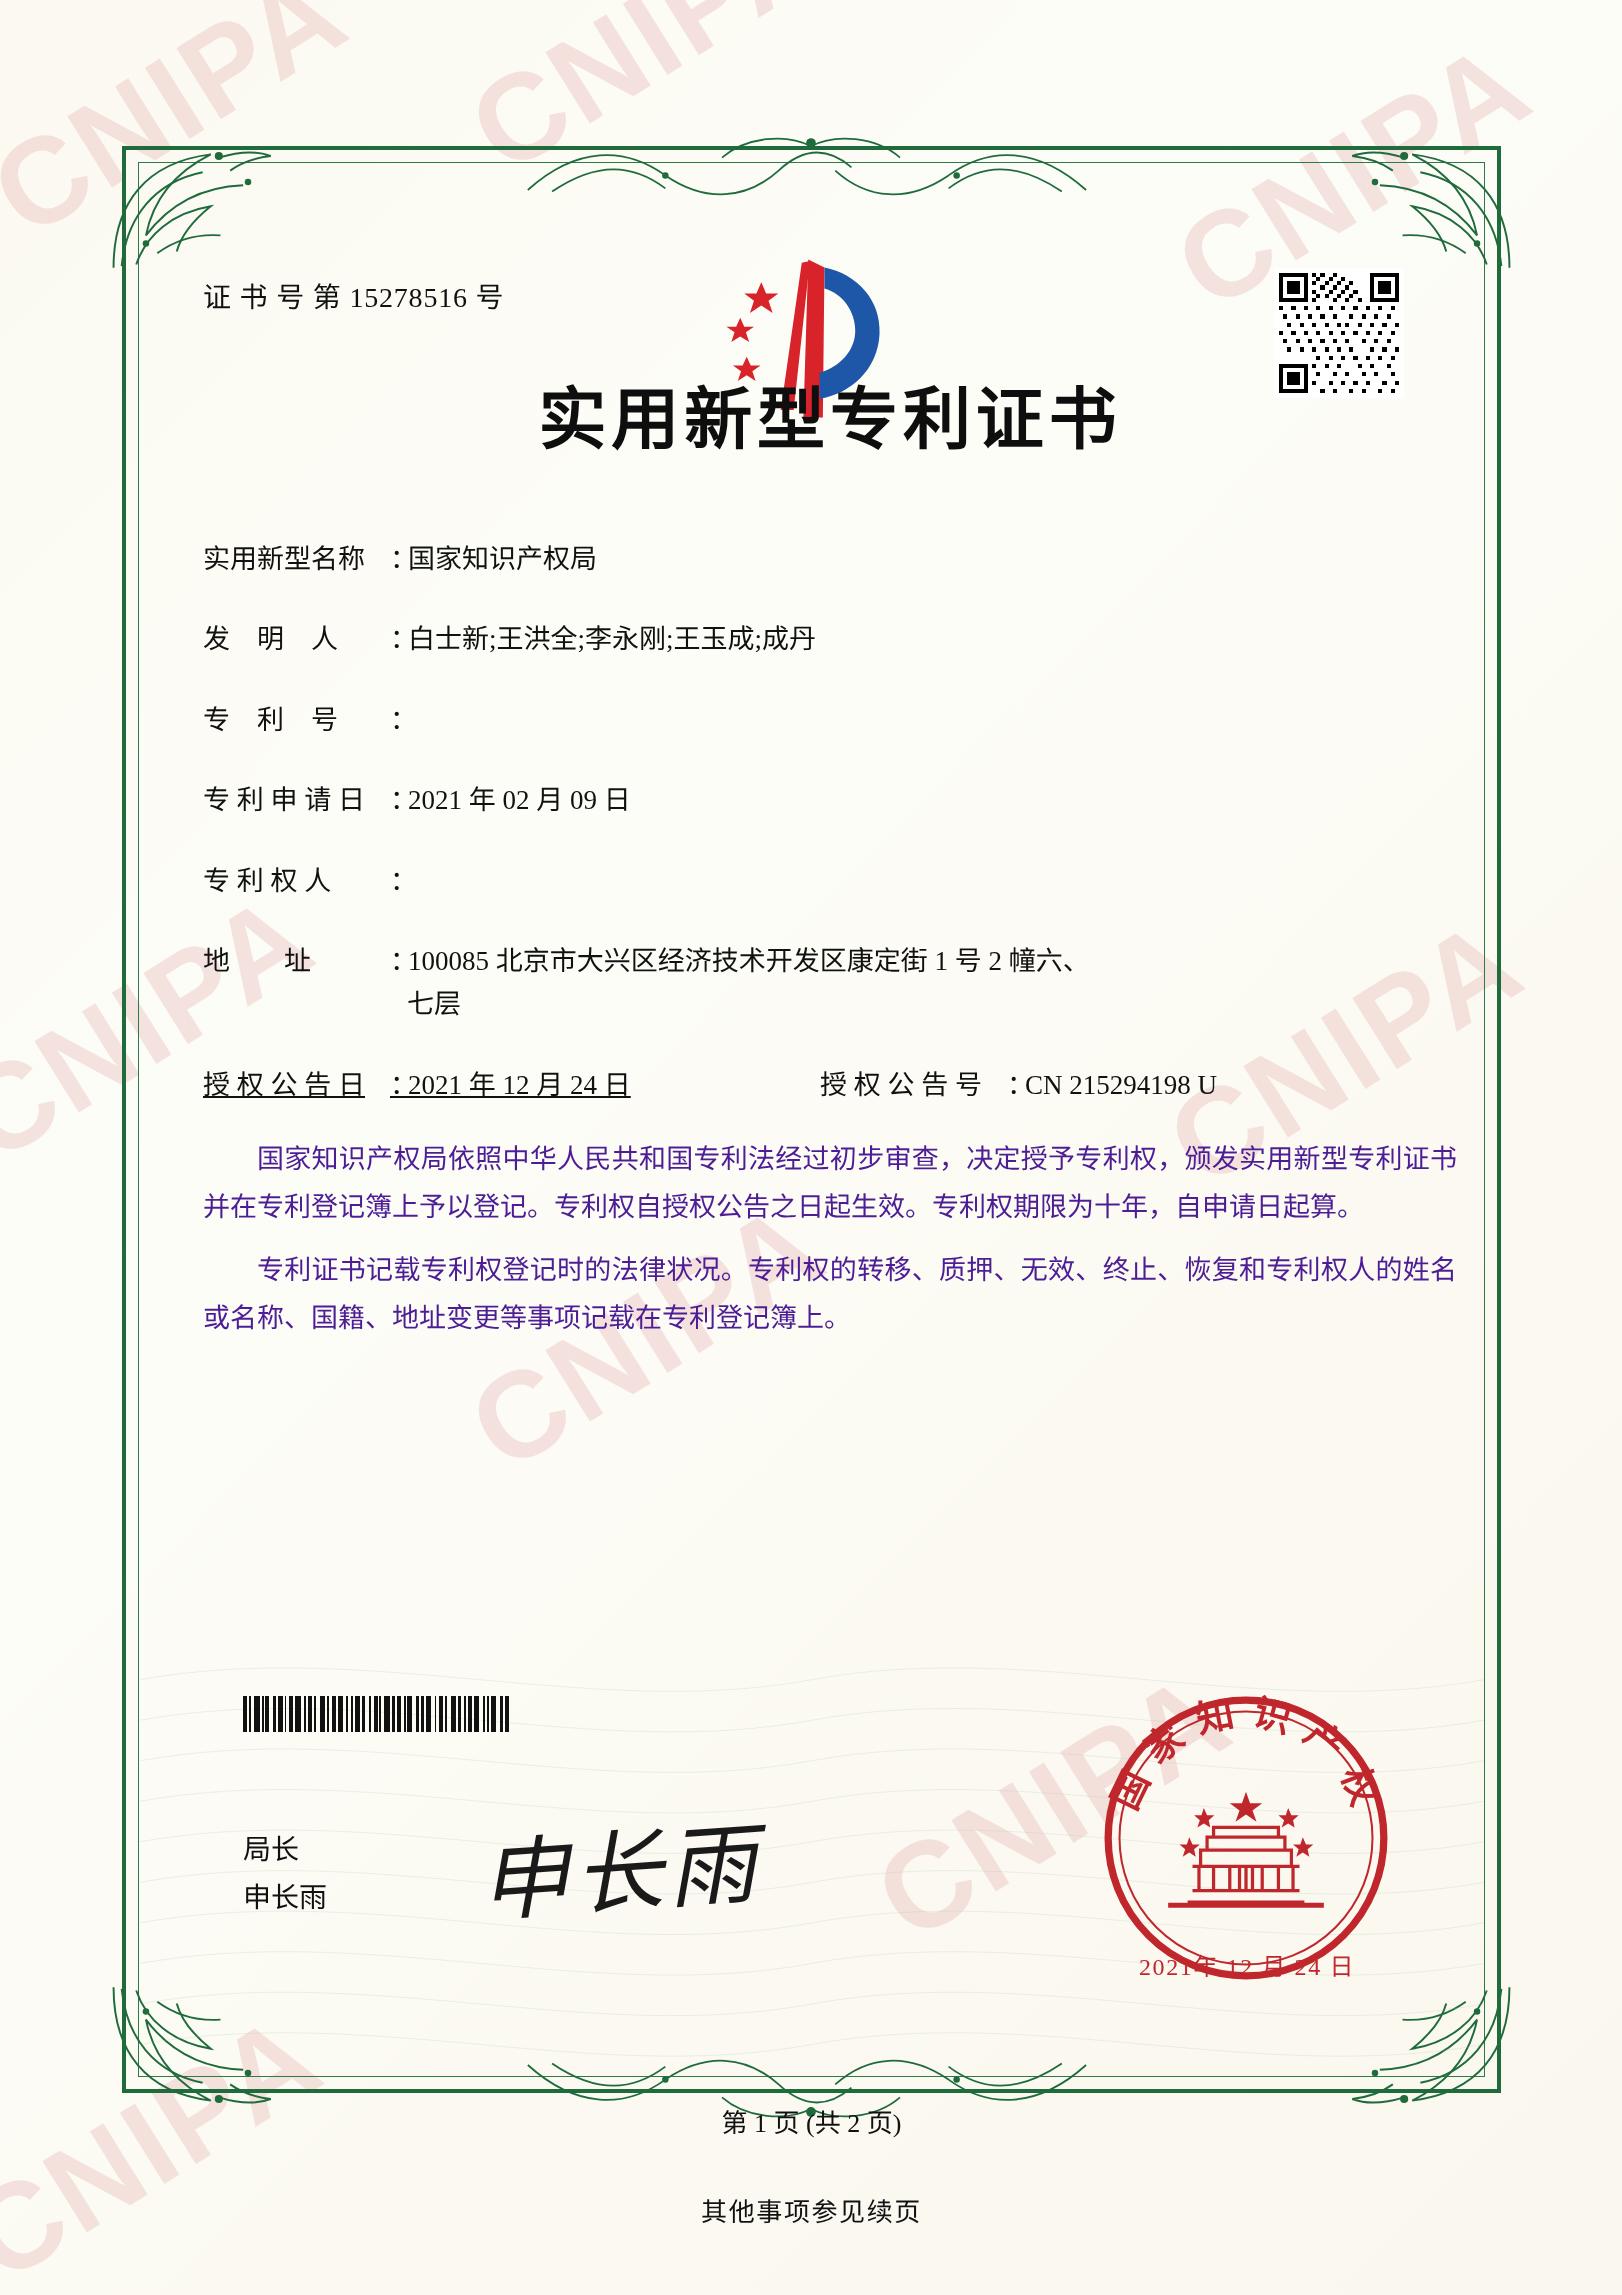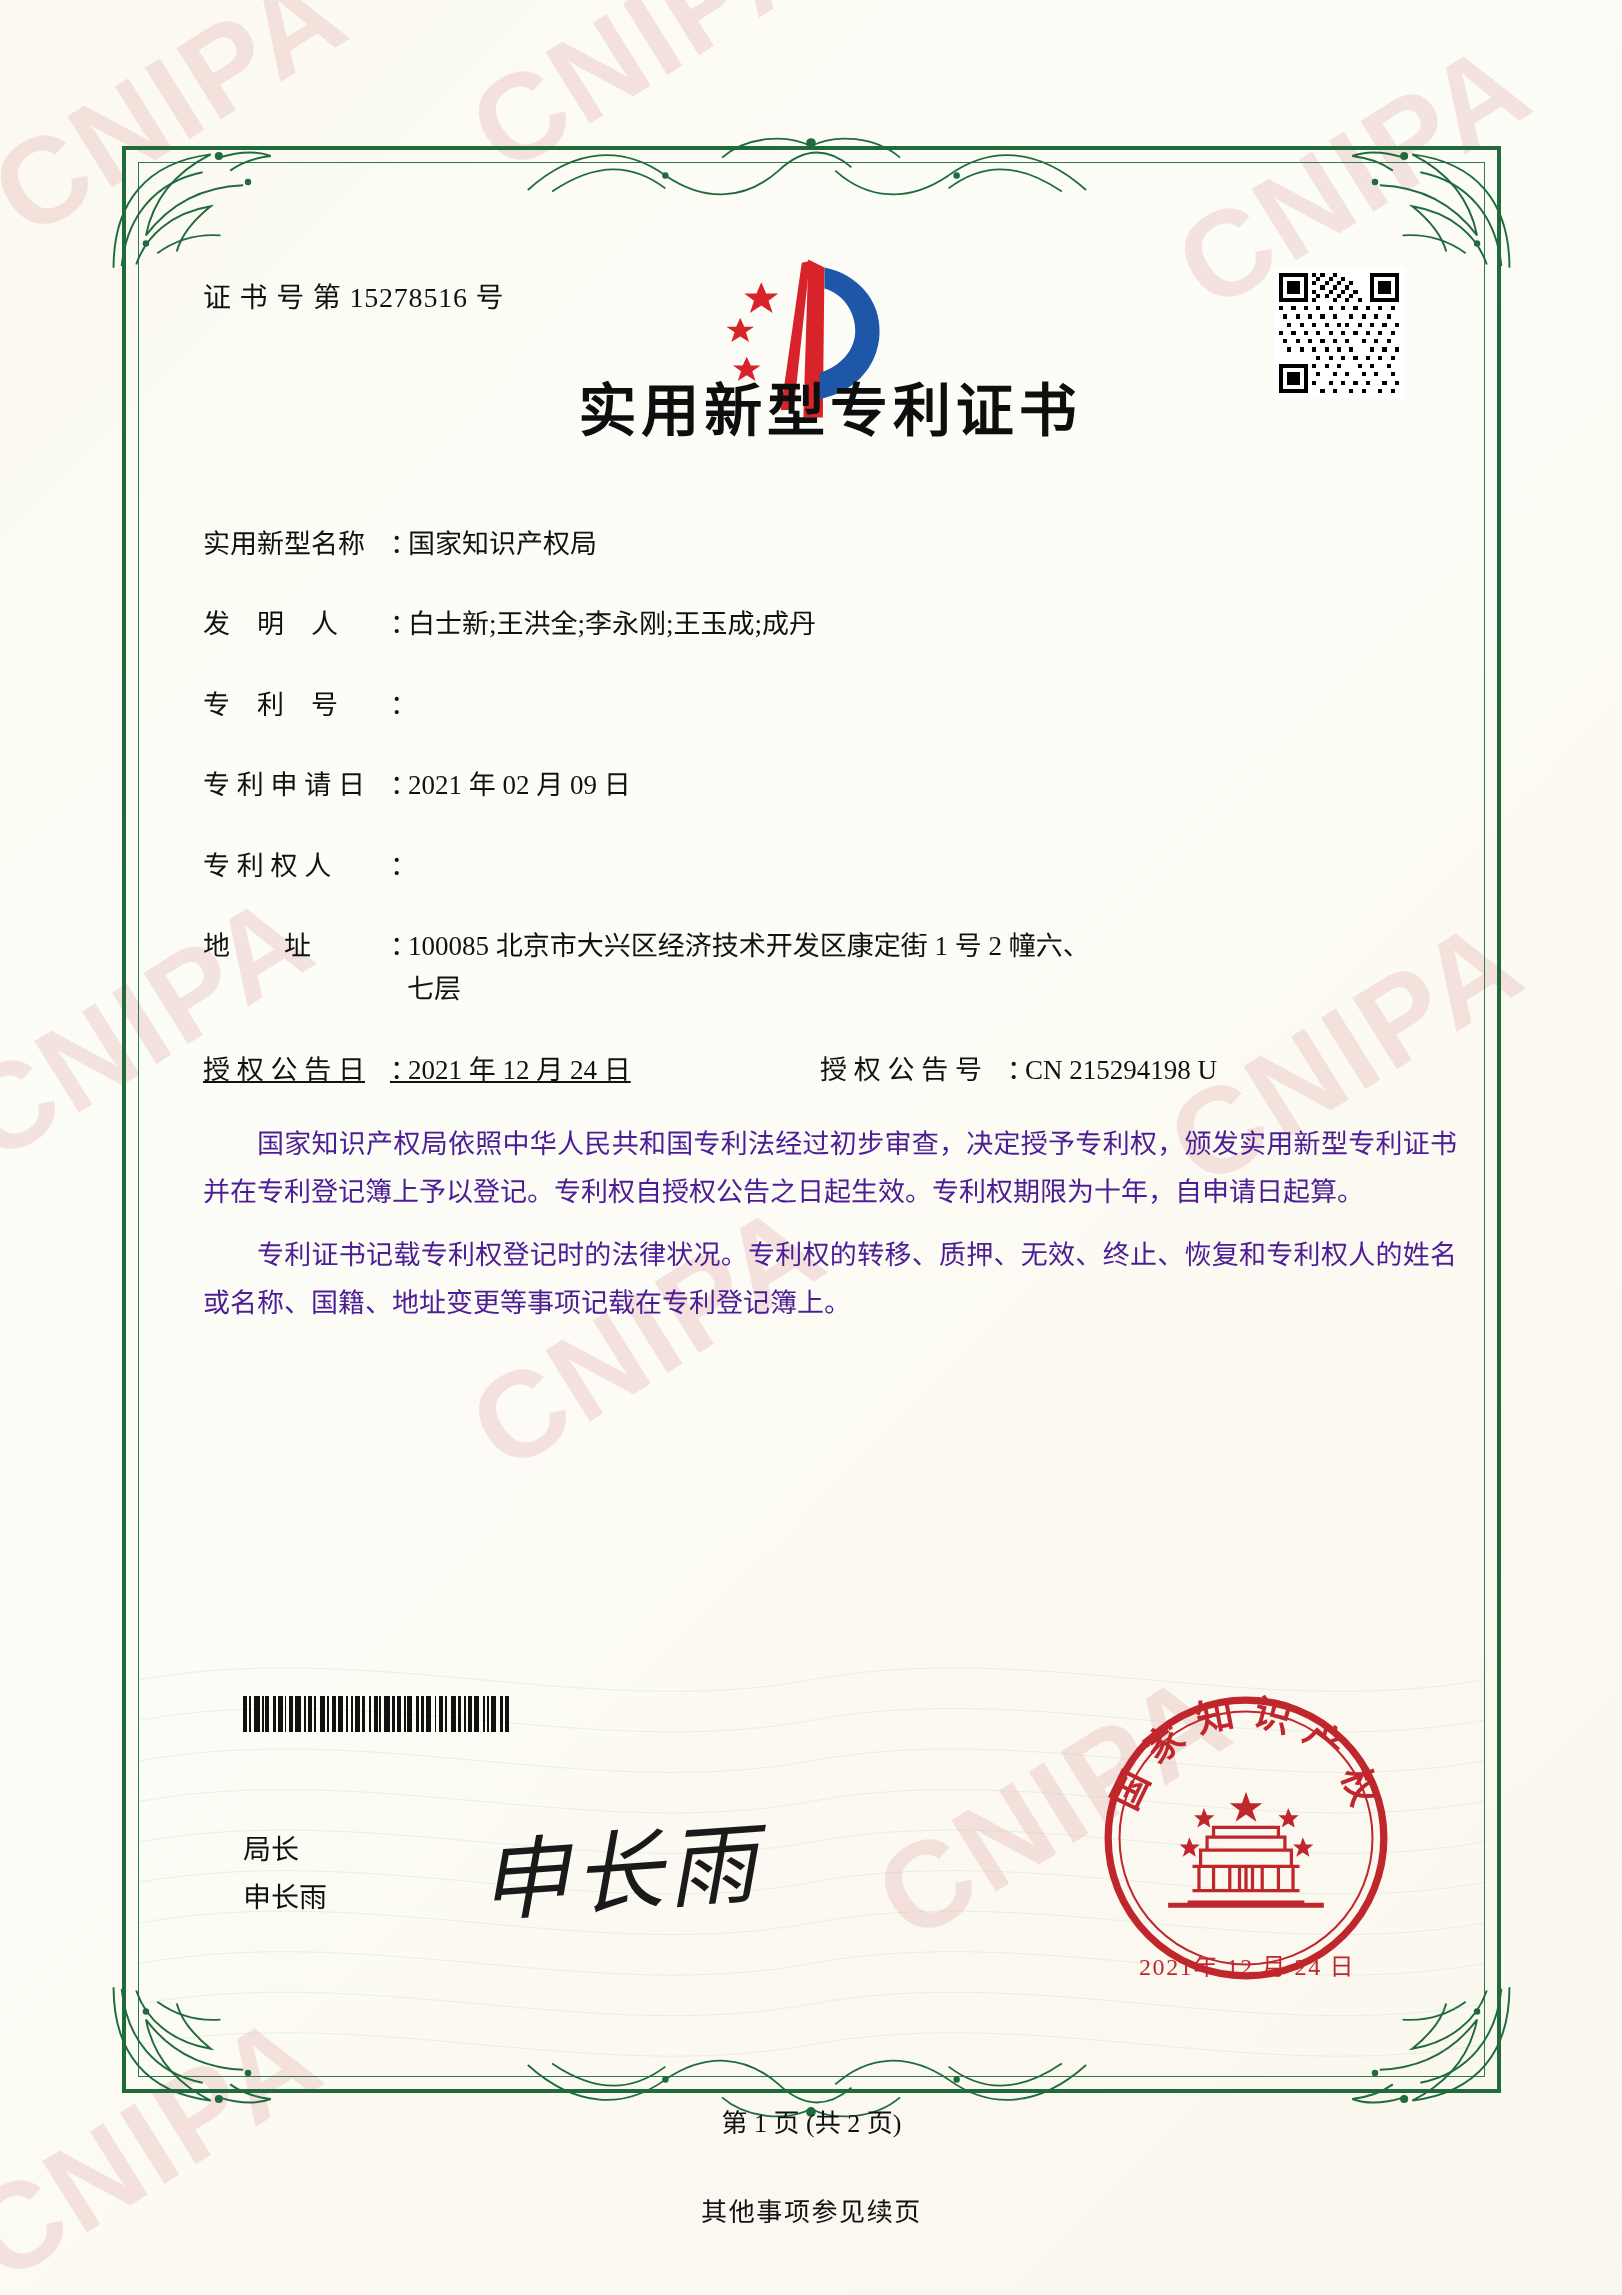--- a/index.html
+++ b/index.html
@@ -102,21 +102,21 @@
     top: 268px;
     width: 130px;
     height: 130px;
     background: #fff;
     padding: 4.9px;
     box-sizing: border-box;
   }
 
   .title {
     text-align: center;
-    font-size: 58px;
+    font-size: 68px;
     font-weight: 700;
     letter-spacing: 4.9px;
     color: #0e0e0e;
     margin-top: 49px;
     font-family: "DejaVu Serif", "Liberation Serif", serif;
   }
 
   .fields {
     margin-top: 78px;
     font-size: 27px;

